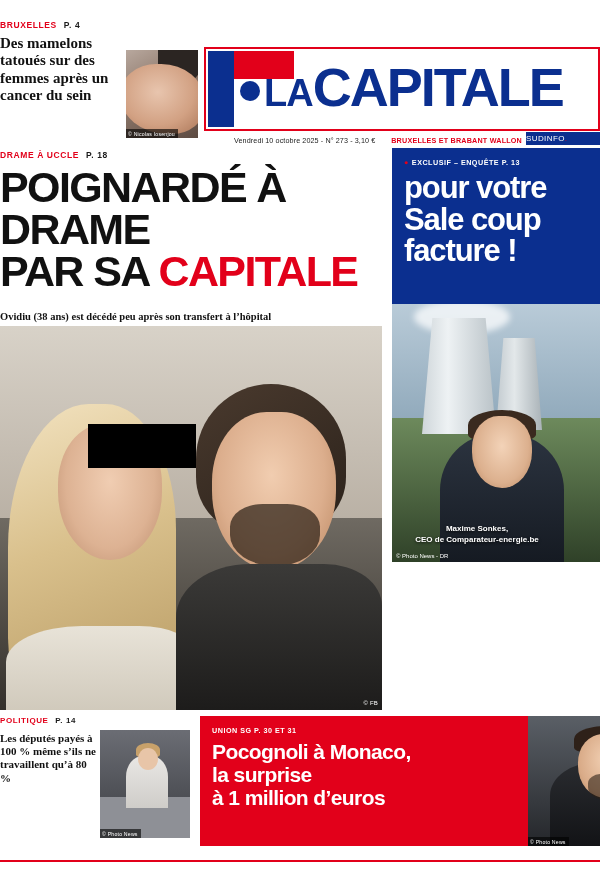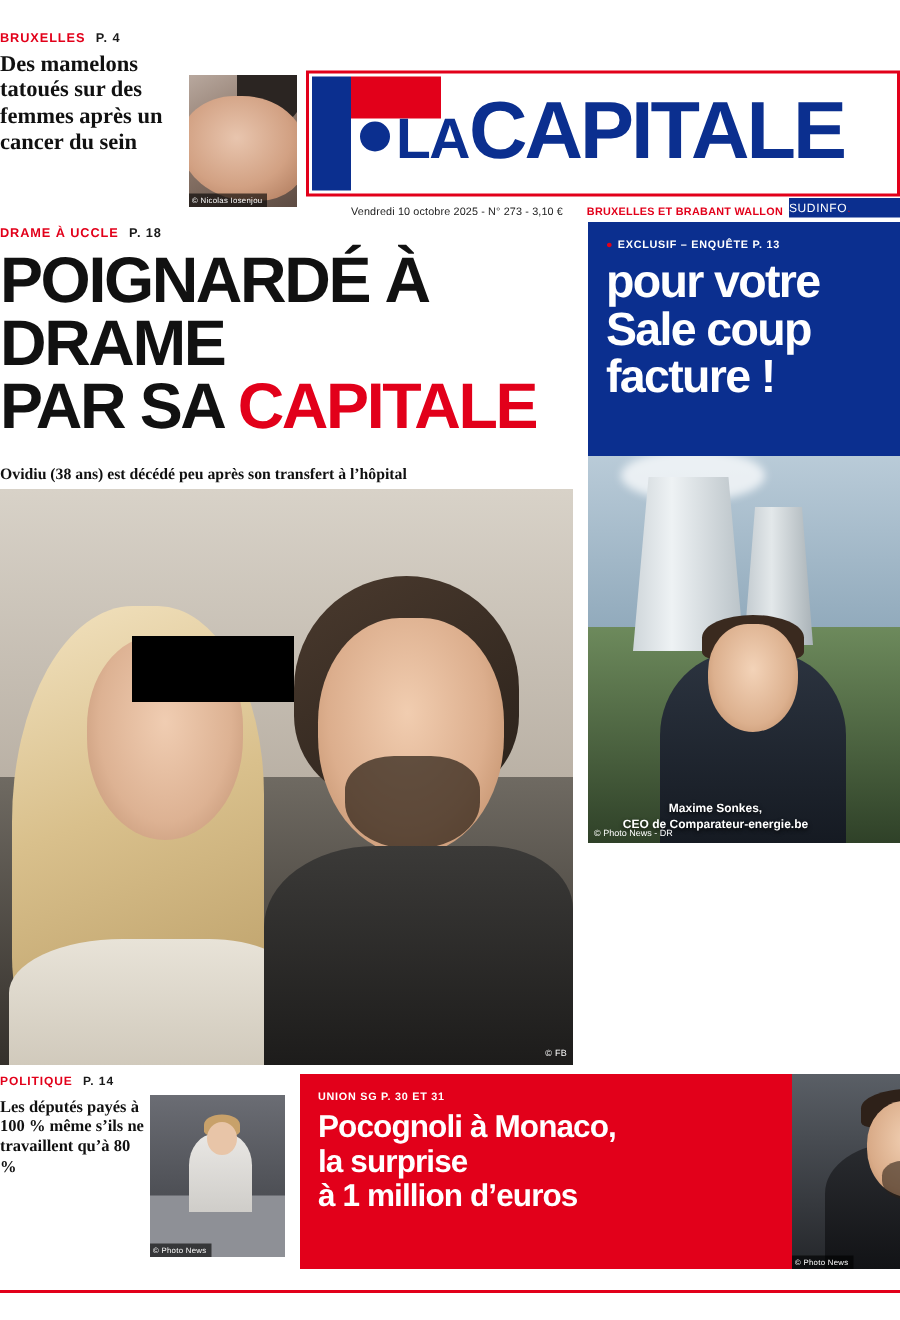--- a/index.html
+++ b/index.html
@@ -212,21 +212,21 @@
   .ep-man-face {
     position:absolute; left:80px; bottom:74px; width:60px; height:72px;
     background:radial-gradient(ellipse at 50% 42%, #f3d3b8 0%, #dcb08e 62%, #b5825c 100%);
     border-radius:46% 46% 52% 52%;
   }
   .ep-man-hair {
     position:absolute; left:76px; bottom:122px; width:68px; height:30px;
     background:#3a2a1f; border-radius:50% 50% 18% 18%;
   }
   .exclu-cap {
-    position:absolute; left:0; bottom:6px; width:170px;
+    position:absolute; left:0; bottom:16px; width:170px;
     text-align:center; color:#fff; font-weight:bold;
     font-size:8px; line-height:1.35;
     text-shadow:0 1px 3px rgba(0,0,0,.85);
   }
   .exclu-credit {
     position:absolute; left:4px; bottom:3px;
     color:#fff; font-size:6px;
   }
 
   

